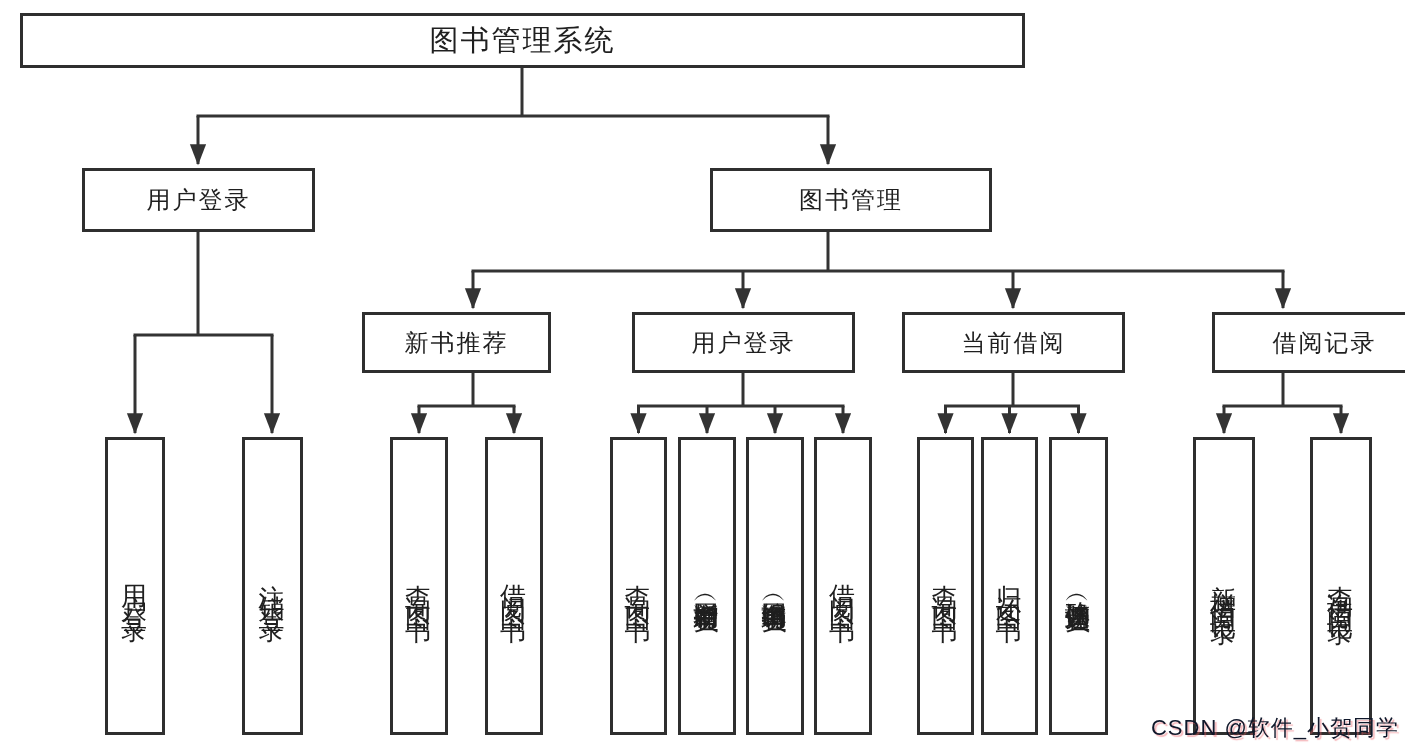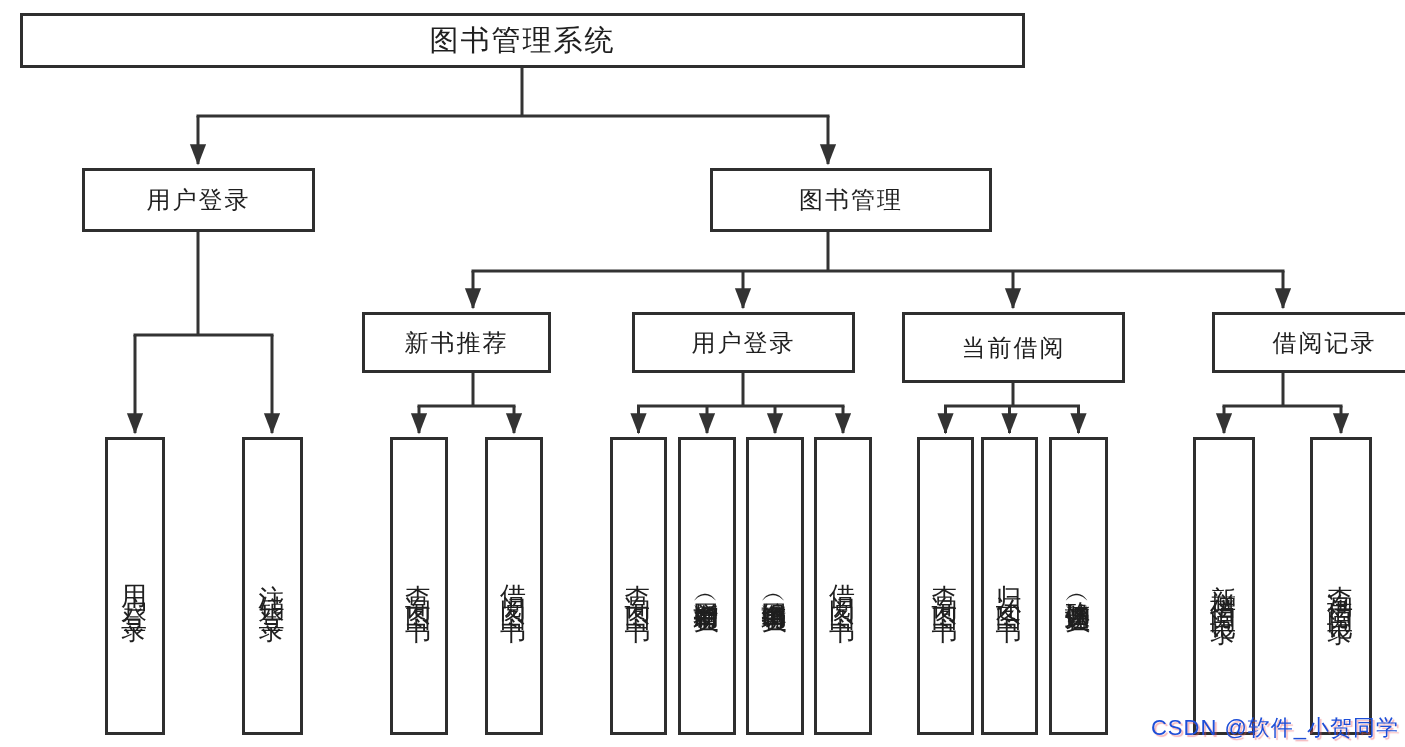--- a/index.html
+++ b/index.html
@@ -45,21 +45,21 @@
     white-space: nowrap;
   }
   .vtext.len6 { letter-spacing: 7px; }
   .vtext.tight { font-size: 25px; letter-spacing: 1px; }
   #watermark {
     position: absolute;
     right: 6px;
     bottom: 4px;
     font-size: 22px;
     letter-spacing: 1px;
-    color: #1d4ed8;
+    color: #0f172a;
     text-shadow: 2px 2px 1px rgba(233, 90, 100, 0.45);
     white-space: nowrap;
   }
 </style>
 </head>
 <body>
 
 <div id="canvas">
 
   <svg id="edges" viewBox="0 0 1405 747">
@@ -134,21 +134,21 @@
   <div class="box" style="left:710px; top:168px; width:282px; height:64px;">
     <span class="hlabel">图书管理</span>
   </div>
 
   <div class="box" style="left:362px; top:312px; width:189px; height:61px;">
     <span class="hlabel">新书推荐</span>
   </div>
   <div class="box" style="left:632px; top:312px; width:223px; height:61px;">
     <span class="hlabel">用户登录</span>
   </div>
-  <div class="box" style="left:902px; top:312px; width:223px; height:71px;">
+  <div class="box" style="left:902px; top:312px; width:223px; height:61px;">
     <span class="hlabel">当前借阅</span>
   </div>
   <div class="box" style="left:1172px; top:312px; width:225px; height:61px;margin-left:40px;">
     <span class="hlabel">借阅记录</span>
   </div>
 
   <div class="box" style="left:105px; top:437px; width:60px; height:298px;">
     <span class="vtext">用户登录</span>
   </div>
   <div class="box" style="left:242px; top:437px; width:61px; height:298px;">

